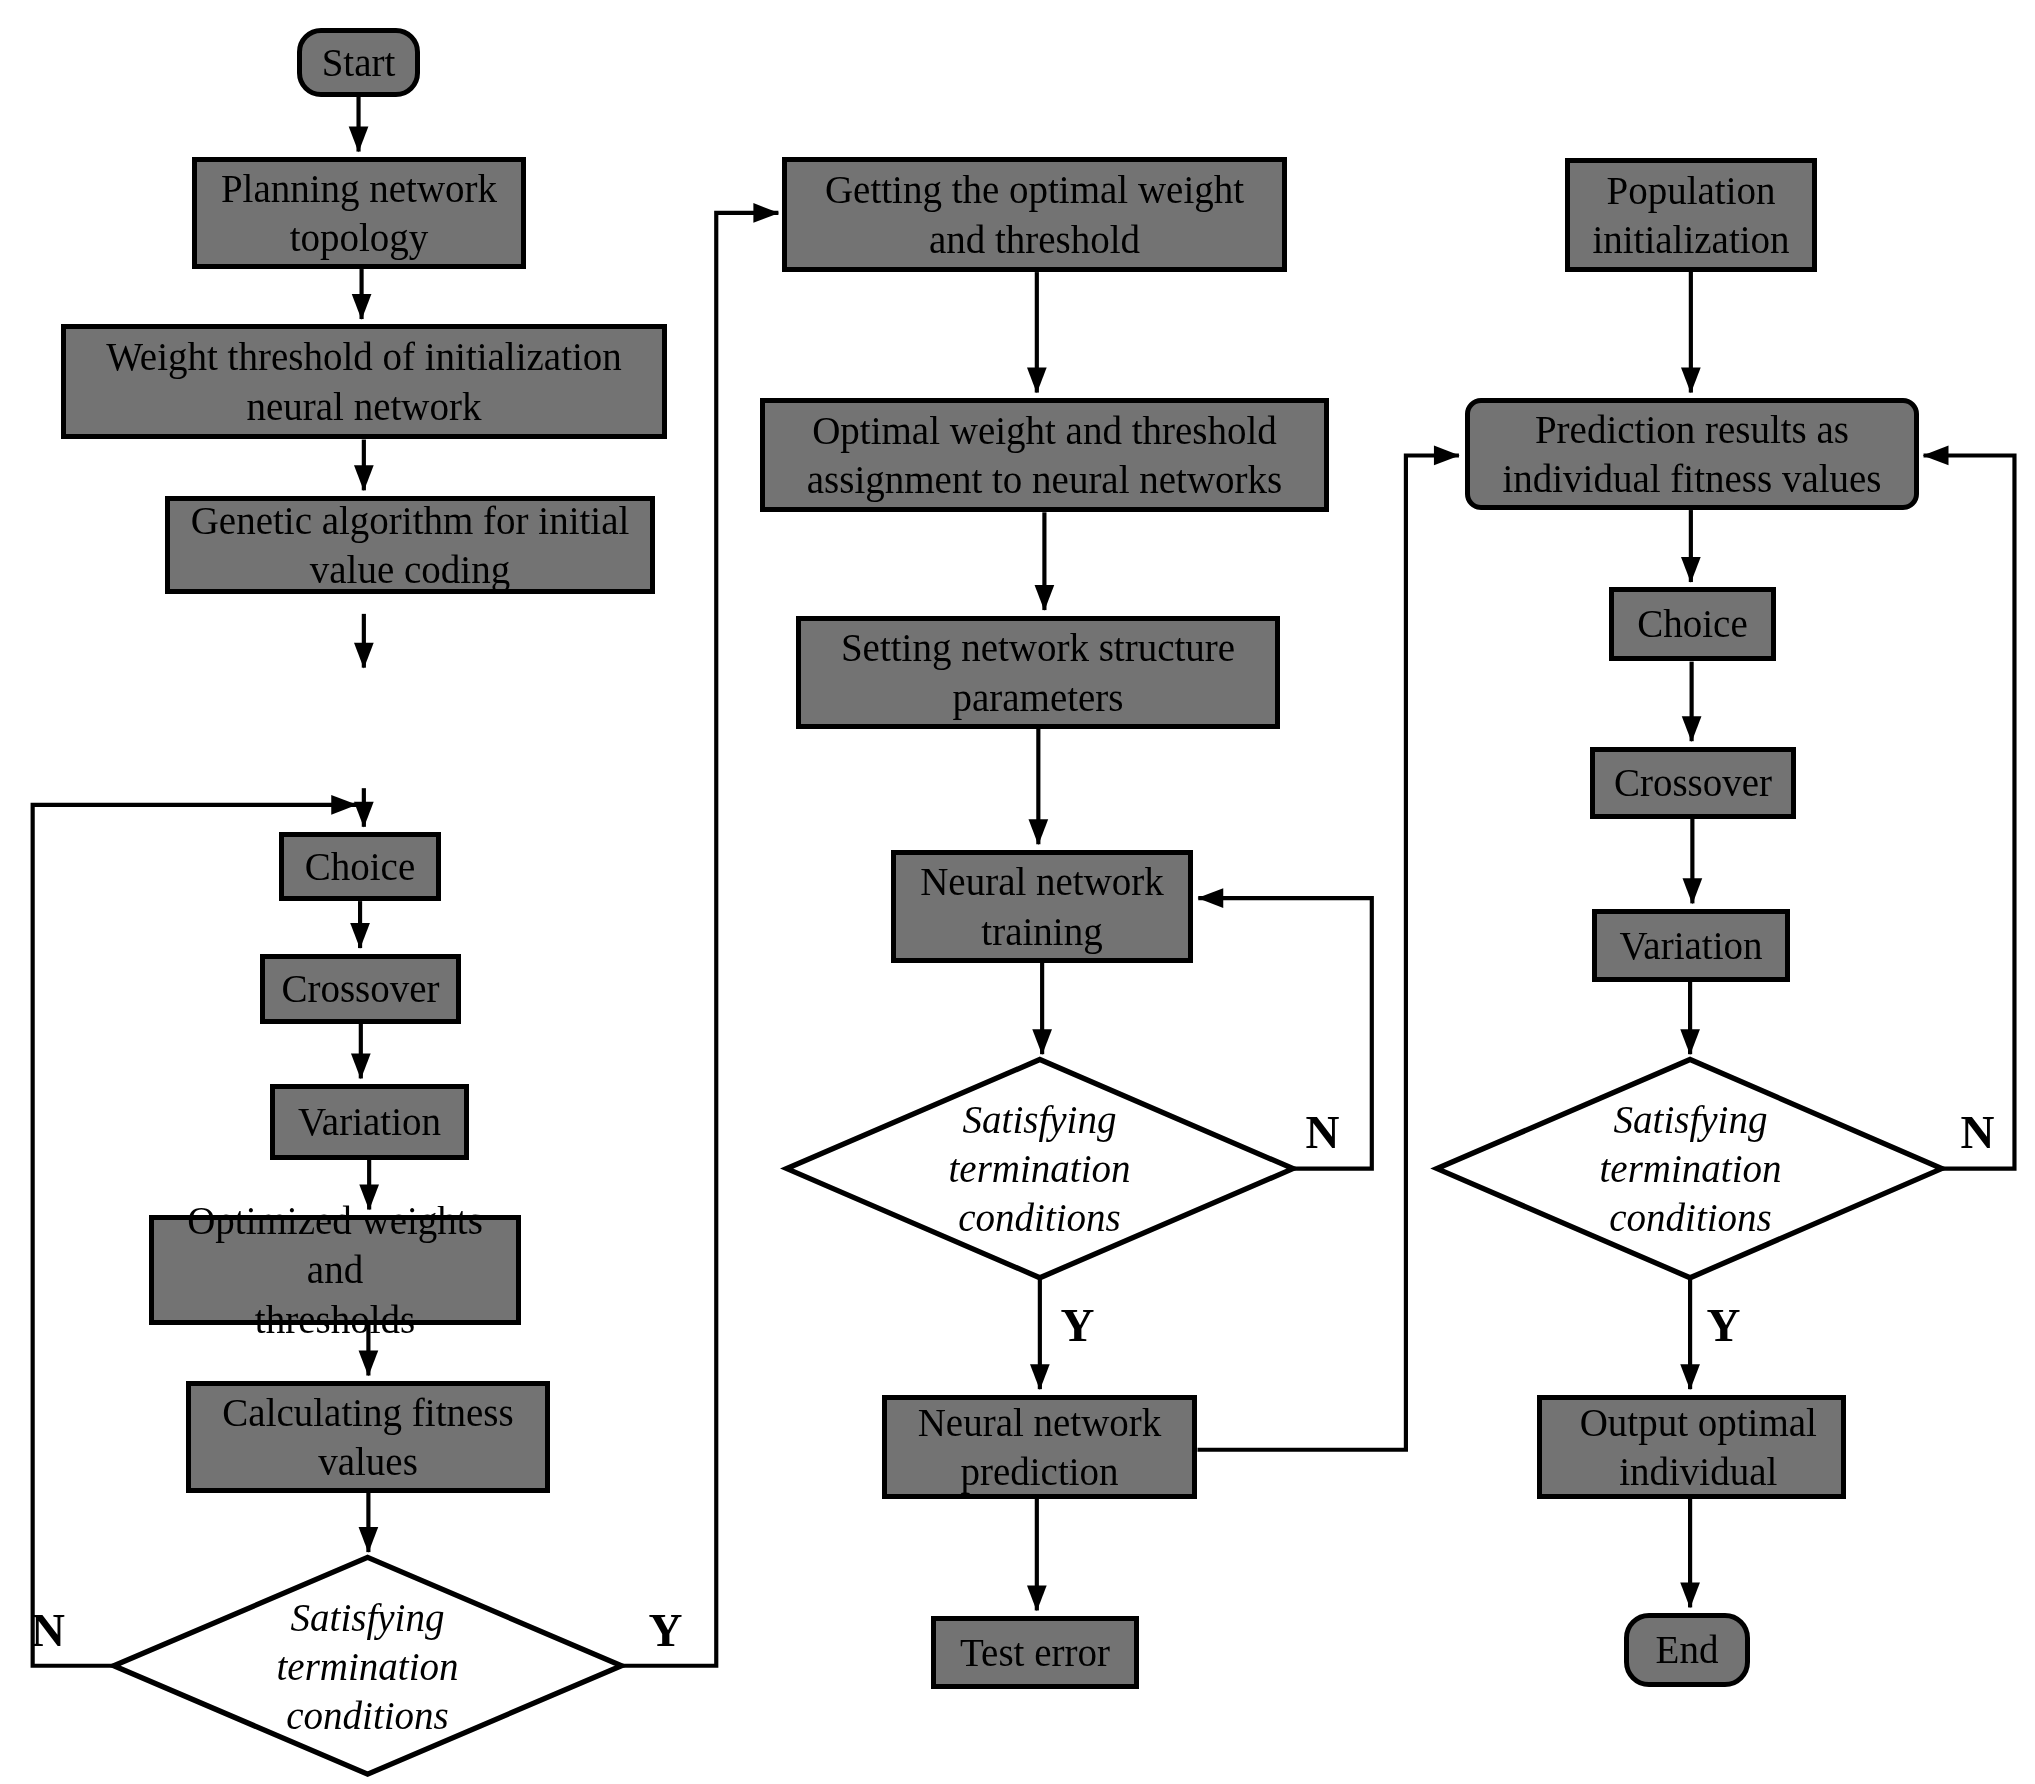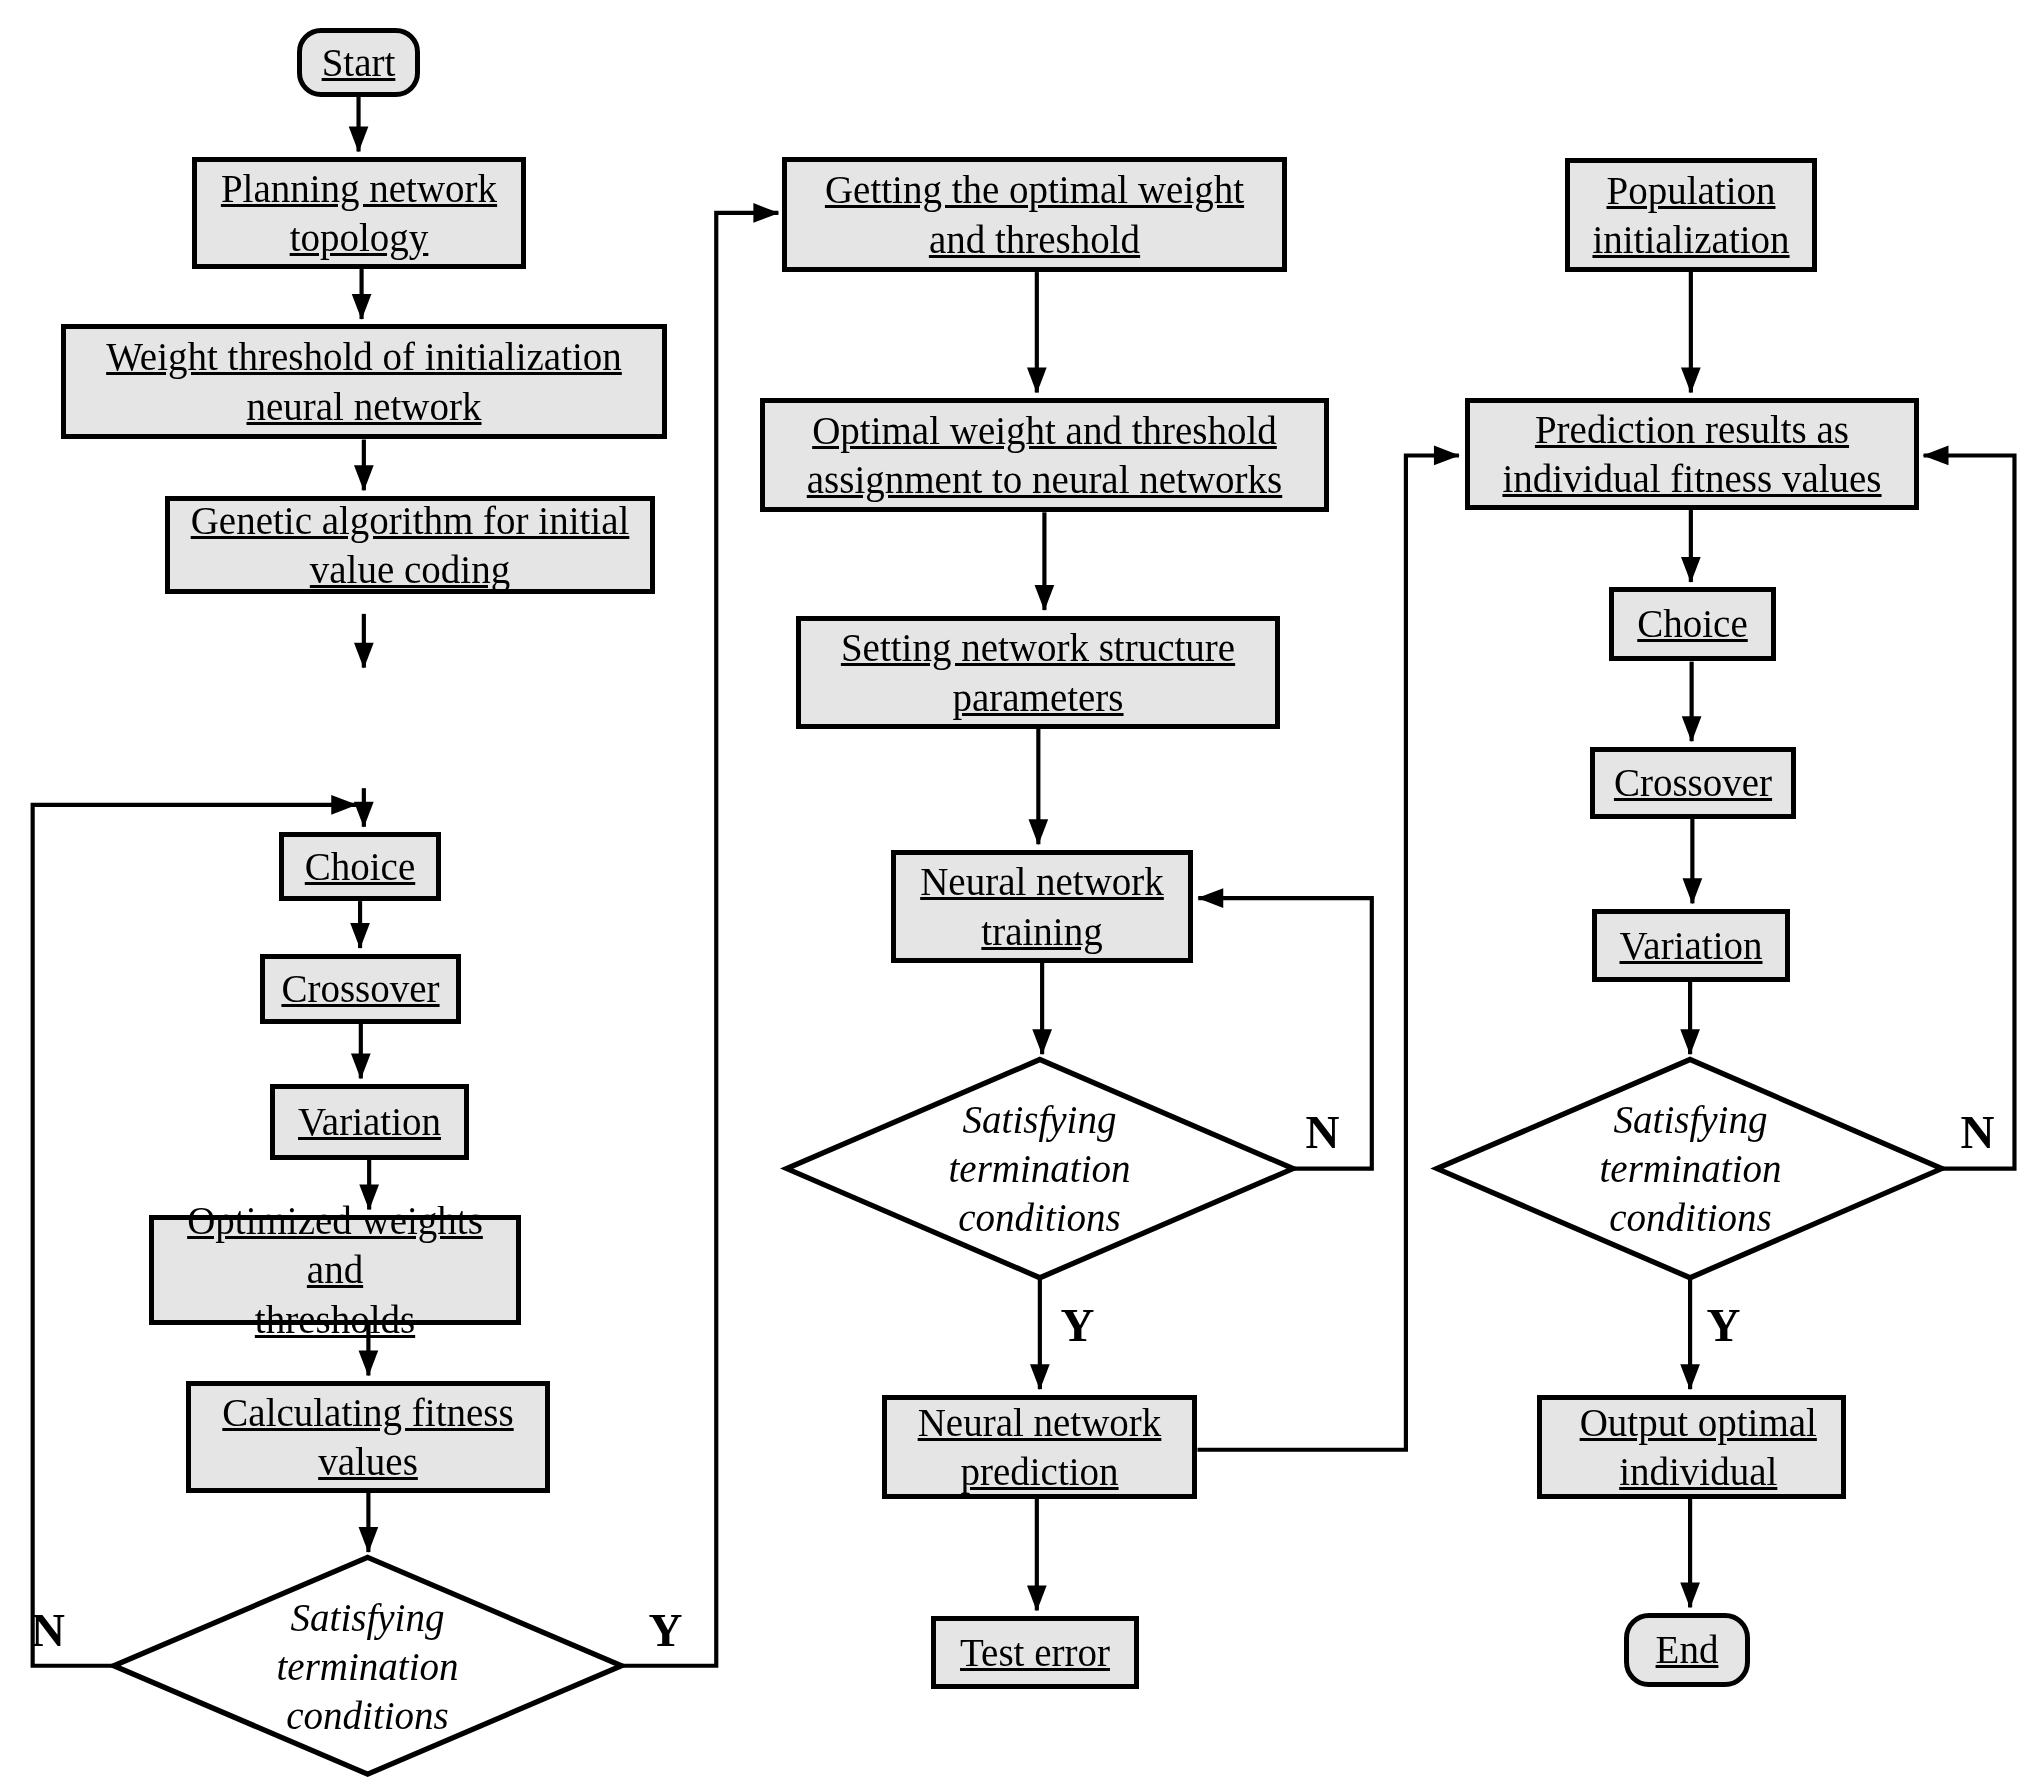--- a/index.html
+++ b/index.html
@@ -3,23 +3,23 @@
 <meta charset="utf-8">
 <style>
   html,body{margin:0;padding:0;background:#ffffff;}
   .canvas{
     position:relative;width:2035px;height:1784px;background:#ffffff;
     font-family:"Liberation Serif","DejaVu Serif",serif;color:#000;
     overflow:hidden;
   }
   svg.wires{position:absolute;left:0;top:0;z-index:1;}
   .node{
-    position:absolute;box-sizing:border-box;border:5.3px solid #000;background:#e5e5e5;
+    position:absolute;box-sizing:border-box;border:5.3px solid #000;background:#737373;
     display:flex;align-items:center;justify-content:center;text-align:center;
-    font-size:39px;line-height:1.26;white-space:pre-line;z-index:2;padding:0 4.5px;text-decoration:underline;
+    font-size:39px;line-height:1.26;white-space:pre-line;z-index:2;padding:0 4.5px;
   }
   .terminal{border-radius:24px;}
   .dtext{
     position:absolute;display:flex;align-items:center;justify-content:center;
     text-align:center;font-size:39px;line-height:1.26;white-space:pre-line;
     z-index:2;background:transparent;font-style:italic;
   }
   .elabel{
     position:absolute;display:flex;align-items:center;justify-content:center;
     font-weight:bold;font-size:47px;z-index:2;background:transparent;
@@ -103,21 +103,21 @@
 training</div>
   <div class="dtext" style="left:888px;top:1079px;width:303px;height:179px;">Satisfying
 termination
 conditions</div>
   <div class="node" style="left:882px;top:1395px;width:315px;height:104px;">Neural network
 prediction</div>
   <div class="node" style="left:1565px;top:158px;width:252px;height:114px;">Population
 initialization</div>
 
   <div class="node" style="left:931px;top:1616px;width:208px;height:73px;">Test error</div>
-  <div class="node" style="left:1465px;top:398px;width:454px;height:112px;">Prediction results as
+  <div class="node" style="left:1465px;top:398px;width:454px;height:112px;border-radius:16px;">Prediction results as
 individual fitness values</div>
   <div class="node" style="left:1609px;top:587px;width:167px;height:74px;">Choice</div>
   <div class="node" style="left:1590px;top:747px;width:206px;height:72px;">Crossover</div>
   <div class="node" style="left:1592px;top:909px;width:198px;height:73px;">Variation</div>
   <div class="dtext" style="left:1539px;top:1079px;width:303px;height:179px;">Satisfying
 termination
 conditions</div>
   <div class="node" style="left:1537px;top:1395px;width:309px;height:104px;padding-left:18px;">Output optimal
 individual</div>
   <div class="node terminal" style="left:1624px;top:1613px;width:126px;height:74px;border-radius:25px;">End</div>

